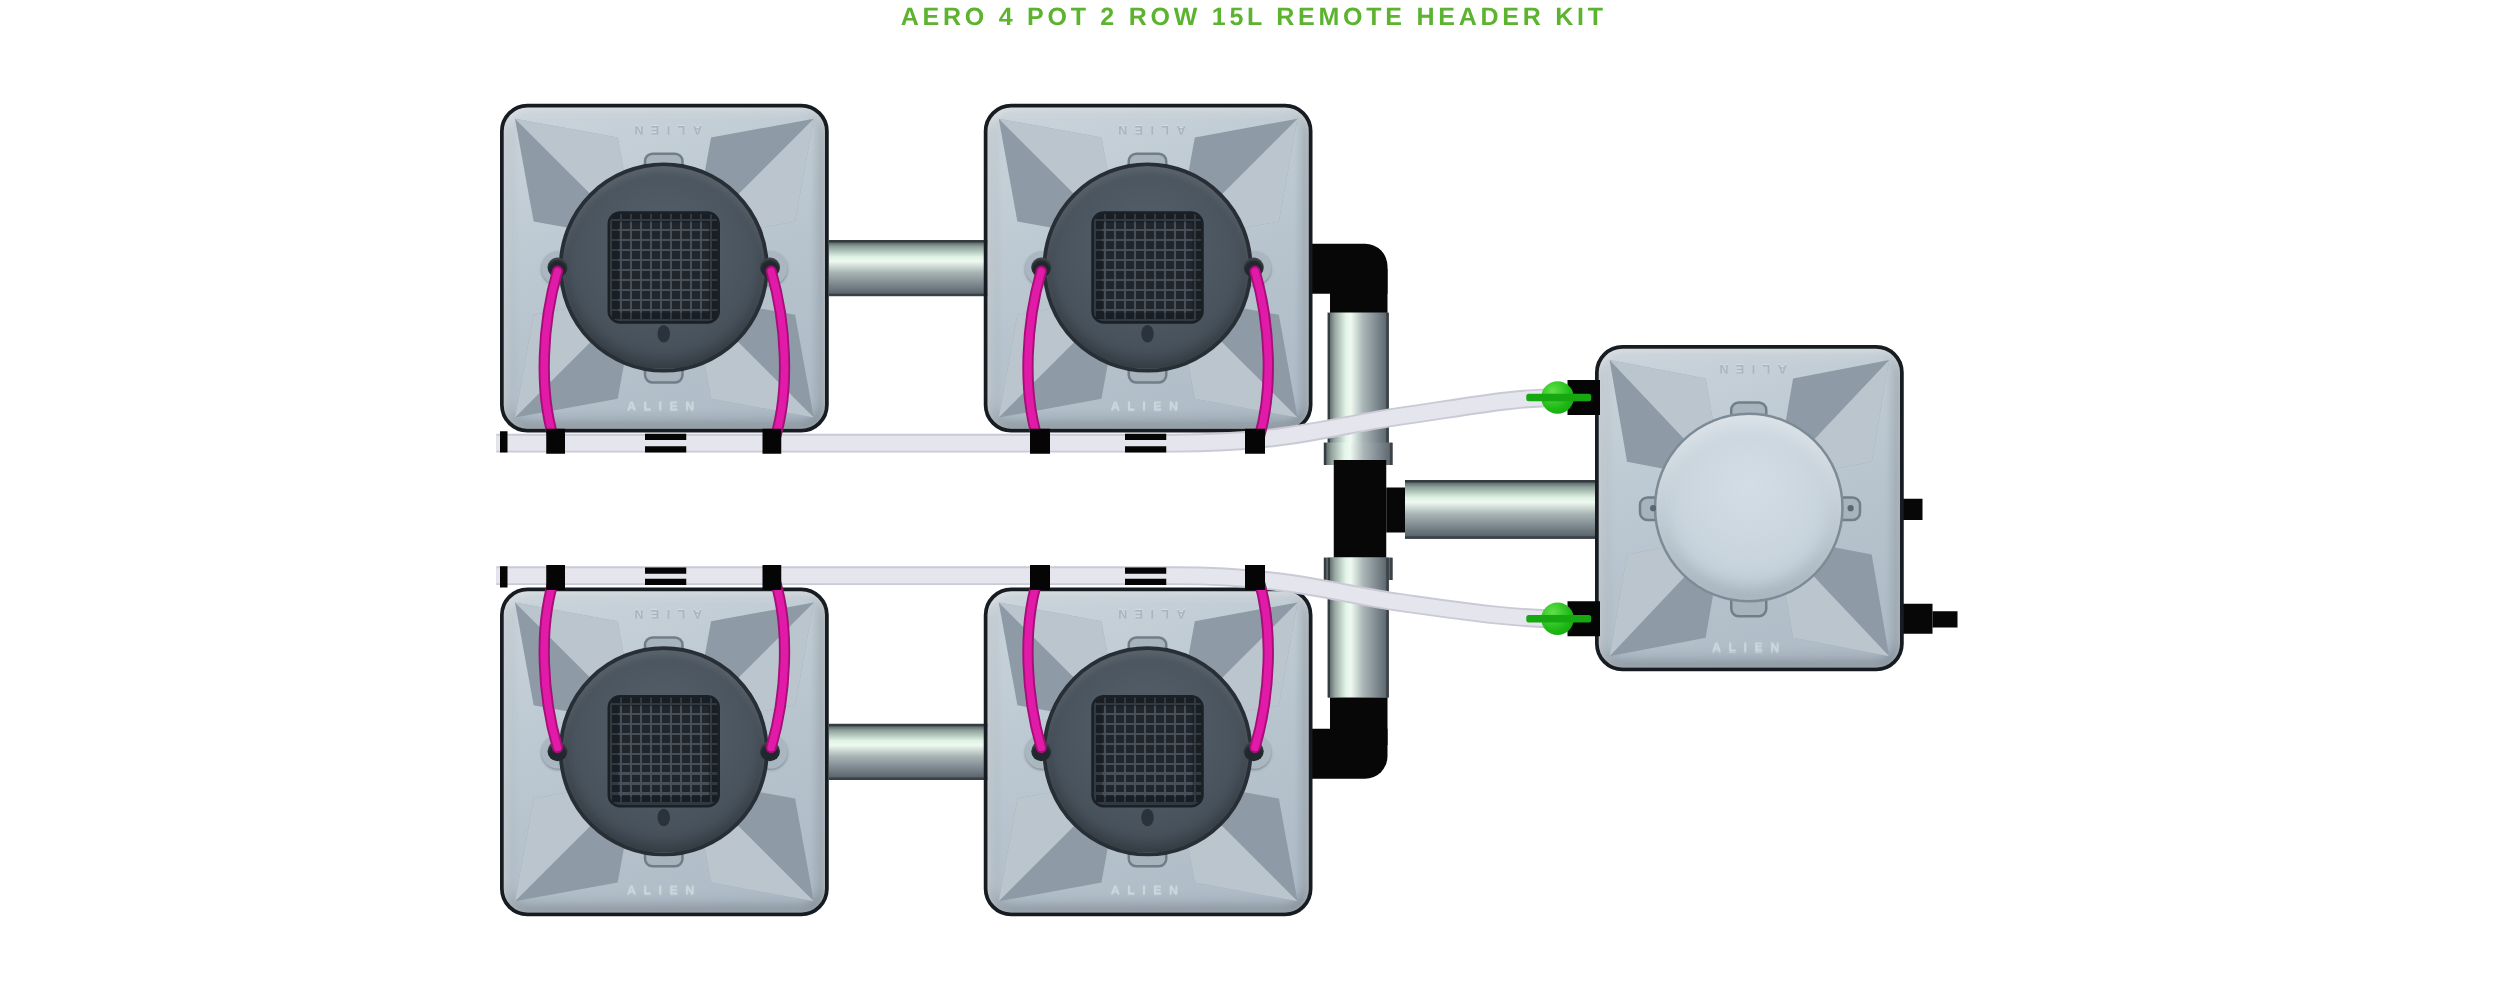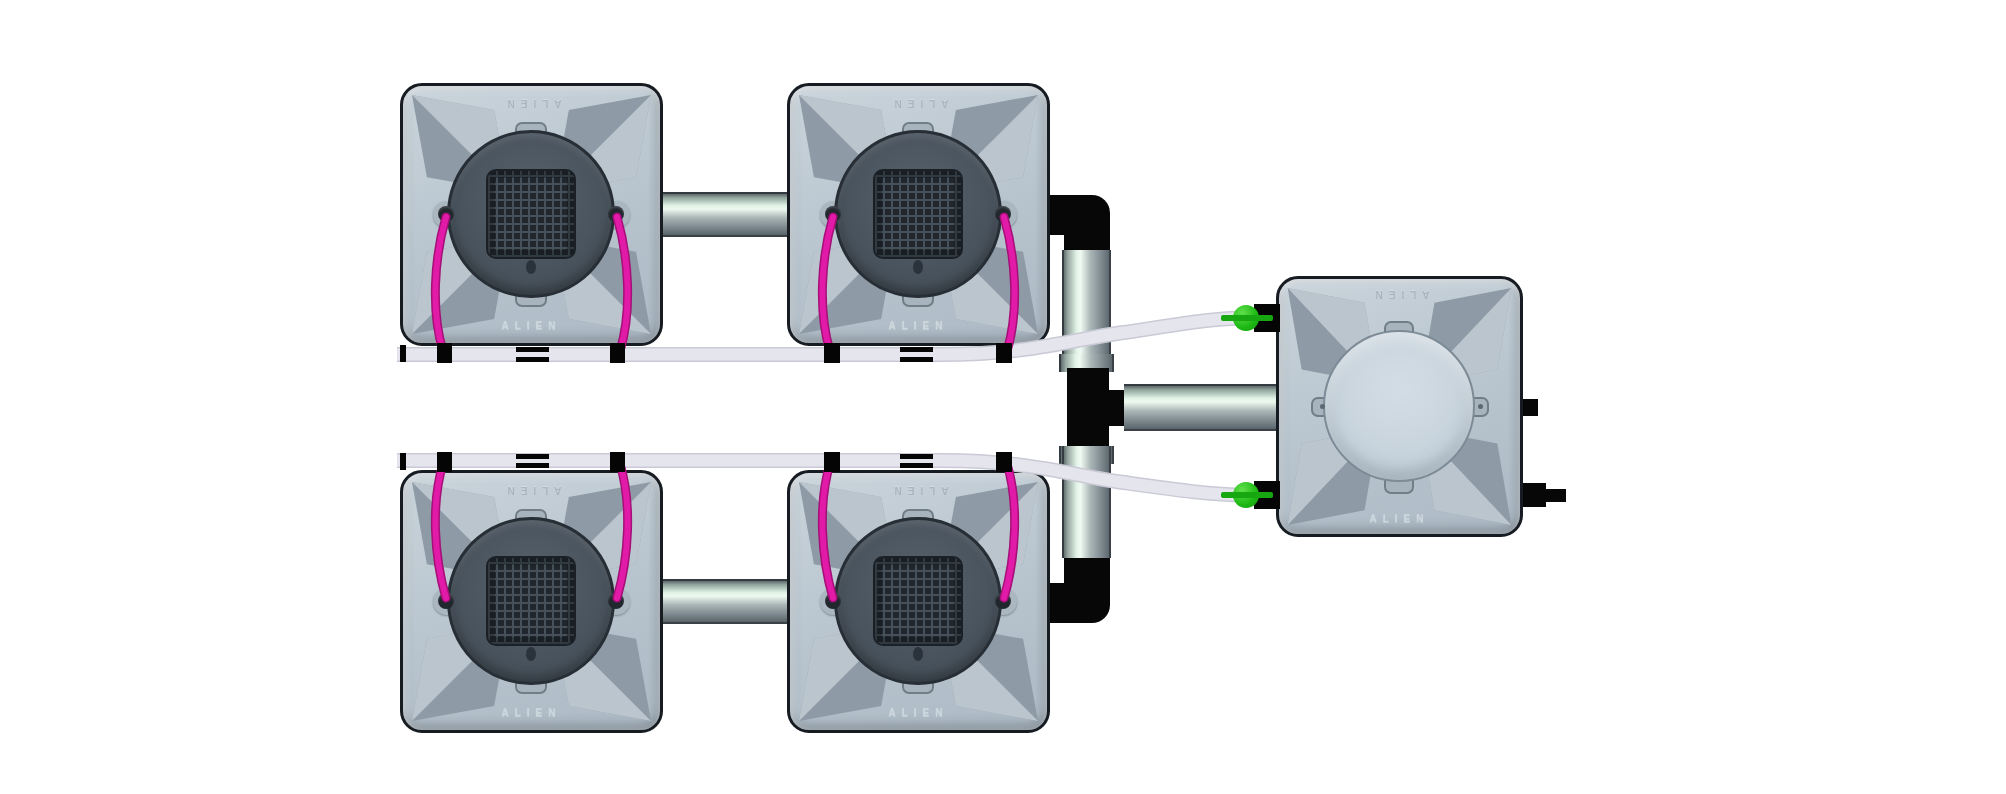--- a/index.html
+++ b/index.html
@@ -67,20 +67,21 @@
       background:radial-gradient(circle at 35% 30%,#5fe04a 0%,#1db814 60%,#149c0e 100%);}
   .valve-bar{position:absolute;height:6px;background:#17a811;z-index:42;border-radius:2px;}
 
   .tubes{position:absolute;left:0;top:0;z-index:30;pointer-events:none;}
 </style>
 </head>
 <body>
 
 <div class="canvas">
 
+  <h1 class="title">AERO 4 POT 2 ROW 15L REMOTE HEADER KIT</h1>
 
   <div class="metal-h" style="left:663px;top:192px;width:127px;height:45px;"></div>
   <div class="metal-h" style="left:663px;top:579px;width:127px;height:45px;"></div>
 
   <div class="elbow" style="left:1048px;top:195px;width:62px;height:58px;">
     <div class="arm-h" style="left:0;top:0;width:62px;height:40px;border-top-right-radius:18px;"></div>
     <div class="arm-v" style="left:16px;top:20px;width:46px;height:38px;"></div>
   </div>
   <div class="metal-v" style="left:1062px;top:250px;width:49px;height:122px;"></div>
   <div class="metal-v" style="left:1059px;top:354px;width:55px;height:18px;"></div>

